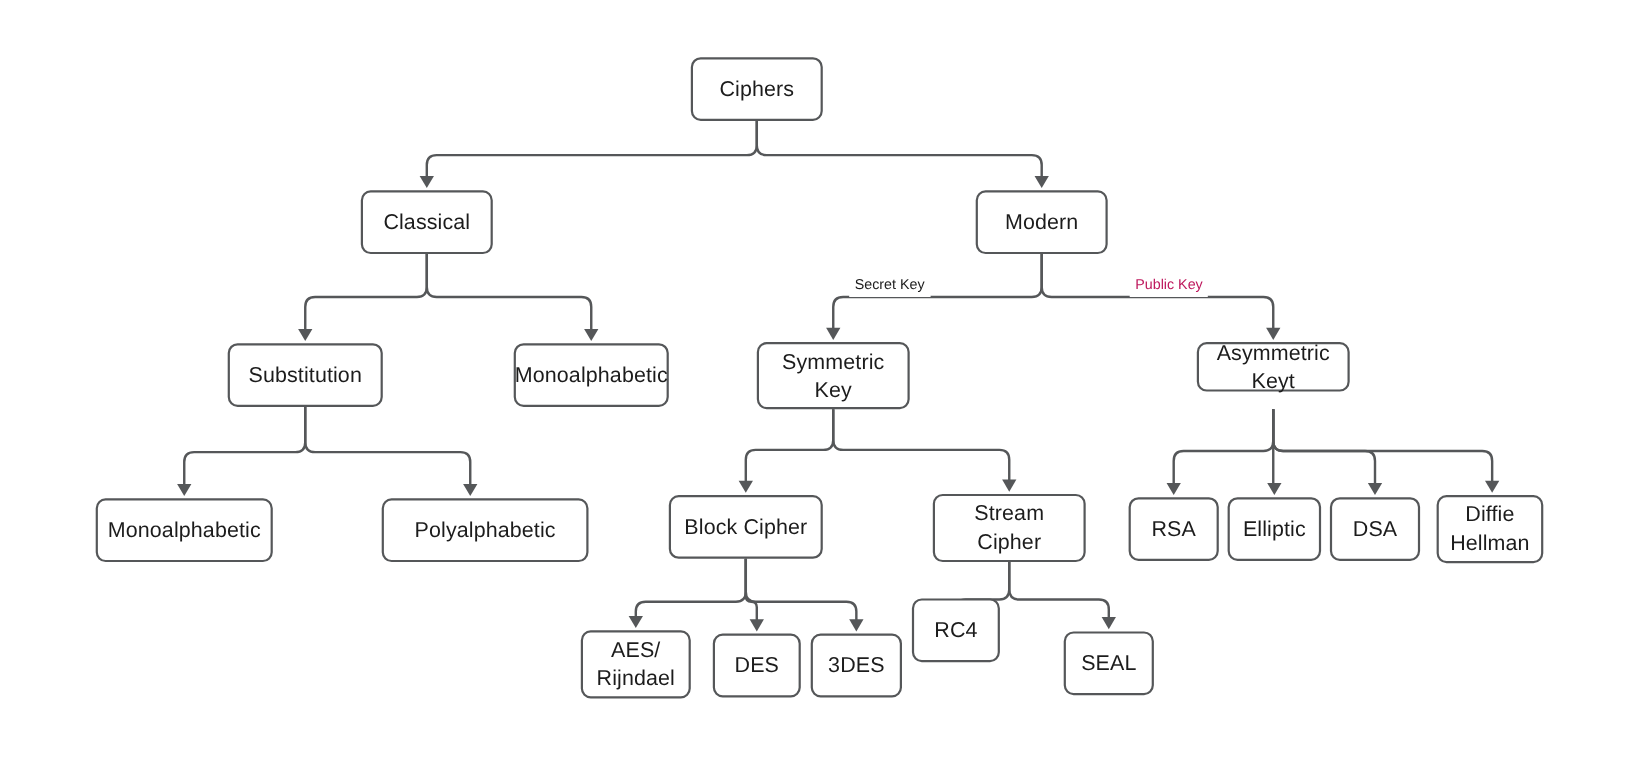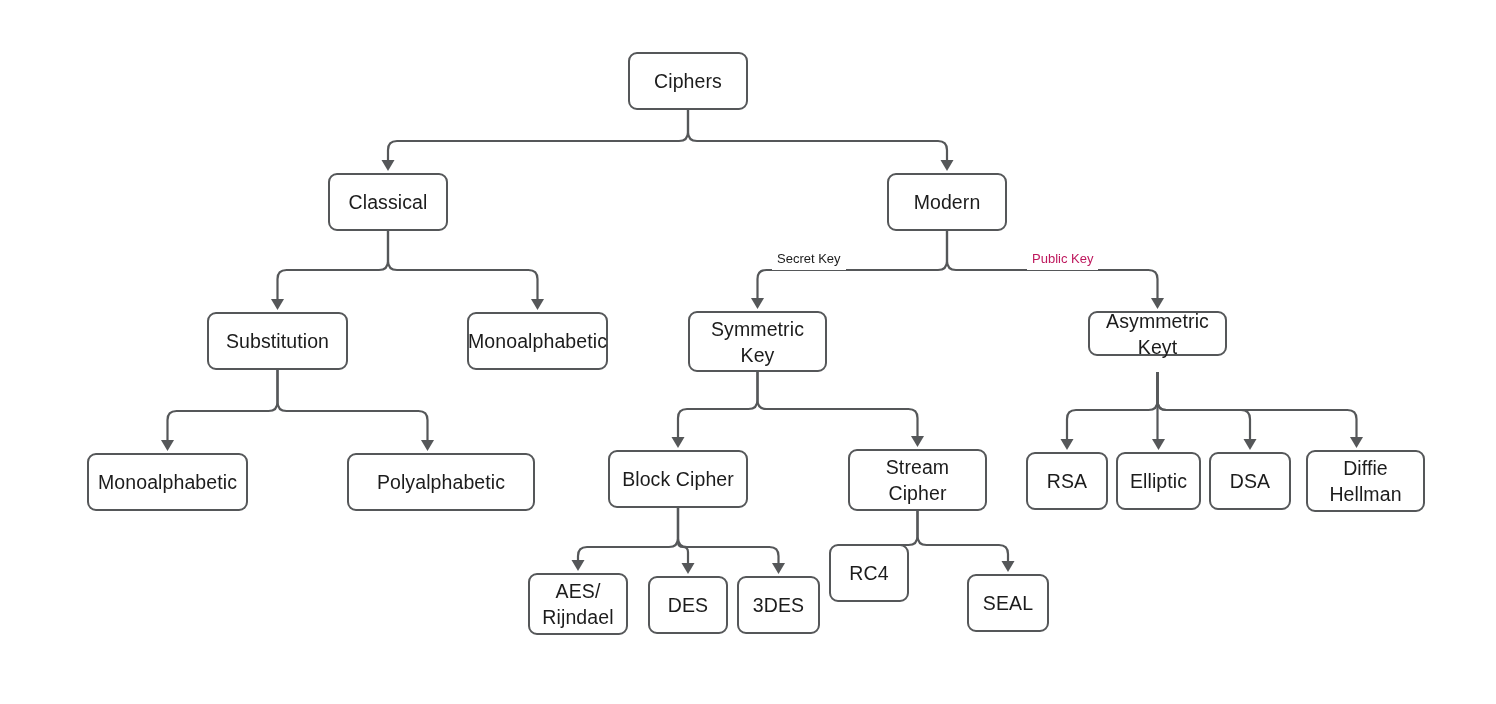--- a/index.html
+++ b/index.html
@@ -115,21 +115,21 @@
       <div class="node two-line" style="left: 1088px; top: 311px; width: 139px; height: 45px; border-color: rgb(85, 87, 89); background: rgb(255, 255, 255); color: rgb(28, 28, 28);">Asymmetric
 Keyt</div>
       <div class="node" style="left: 87px; top: 453px; width: 161px; height: 58px; border-color: rgb(85, 87, 89); background: rgb(255, 255, 255); color: rgb(28, 28, 28);">Monoalphabetic</div>
       <div class="node" style="left: 347px; top: 453px; width: 188px; height: 58px; border-color: rgb(85, 87, 89); background: rgb(255, 255, 255); color: rgb(28, 28, 28);">Polyalphabetic</div>
       <div class="node" style="left: 608px; top: 450px; width: 140px; height: 58px; border-color: rgb(85, 87, 89); background: rgb(255, 255, 255); color: rgb(28, 28, 28);">Block Cipher</div>
       <div class="node two-line" style="left: 848px; top: 449px; width: 139px; height: 62px; border-color: rgb(85, 87, 89); background: rgb(255, 255, 255); color: rgb(28, 28, 28);">Stream
 Cipher</div>
       <div class="node" style="left: 1026px; top: 452px; width: 82px; height: 58px; border-color: rgb(85, 87, 89); background: rgb(255, 255, 255); color: rgb(28, 28, 28); text-align: center;">RSA</div>
       <div class="node" style="left: 1116px; top: 452px; width: 85px; height: 58px; border-color: rgb(85, 87, 89); background: rgb(255, 255, 255); color: rgb(28, 28, 28);">Elliptic</div>
       <div class="node" style="left: 1209px; top: 452px; width: 82px; height: 58px; border-color: rgb(85, 87, 89); background: rgb(255, 255, 255); color: rgb(28, 28, 28);">DSA</div>
-      <div class="node two-line" style="left: 1306px; top: 450px; width: 119px; height: 62px; border-color: rgb(85, 87, 89); background: rgb(255, 255, 255); color: rgb(28, 28, 28);">Diffie
+      <div class="node two-line" style="left: 1306px; top: 450px; width: 97px; height: 62px; border-color: rgb(85, 87, 89); background: rgb(255, 255, 255); color: rgb(28, 28, 28);">Diffie
 Hellman</div>
       <div class="node two-line" style="left: 528px; top: 573px; width: 100px; height: 62px; border-color: rgb(85, 87, 89); background: rgb(255, 255, 255); color: rgb(28, 28, 28);">AES/
 Rijndael</div>
       <div class="node" style="left: 648px; top: 576px; width: 80px; height: 58px; border-color: rgb(85, 87, 89); background: rgb(255, 255, 255); color: rgb(28, 28, 28);">DES</div>
       <div class="node" style="left: 737px; top: 576px; width: 83px; height: 58px; border-color: rgb(85, 87, 89); background: rgb(255, 255, 255); color: rgb(28, 28, 28);">3DES</div>
       <div class="node" style="left: 829px; top: 544px; width: 80px; height: 58px; border-color: rgb(85, 87, 89); background: rgb(255, 255, 255); color: rgb(28, 28, 28);">RC4</div>
       <div class="node" style="left: 967px; top: 574px; width: 82px; height: 58px; border-color: rgb(85, 87, 89); background: rgb(255, 255, 255); color: rgb(28, 28, 28); text-align: center;">SEAL</div>
     </div>
   <div id="label-layer">
       <div class="edge-label" style="left: 772px; top: 248px; color: rgb(28, 28, 28);">Secret Key</div>

